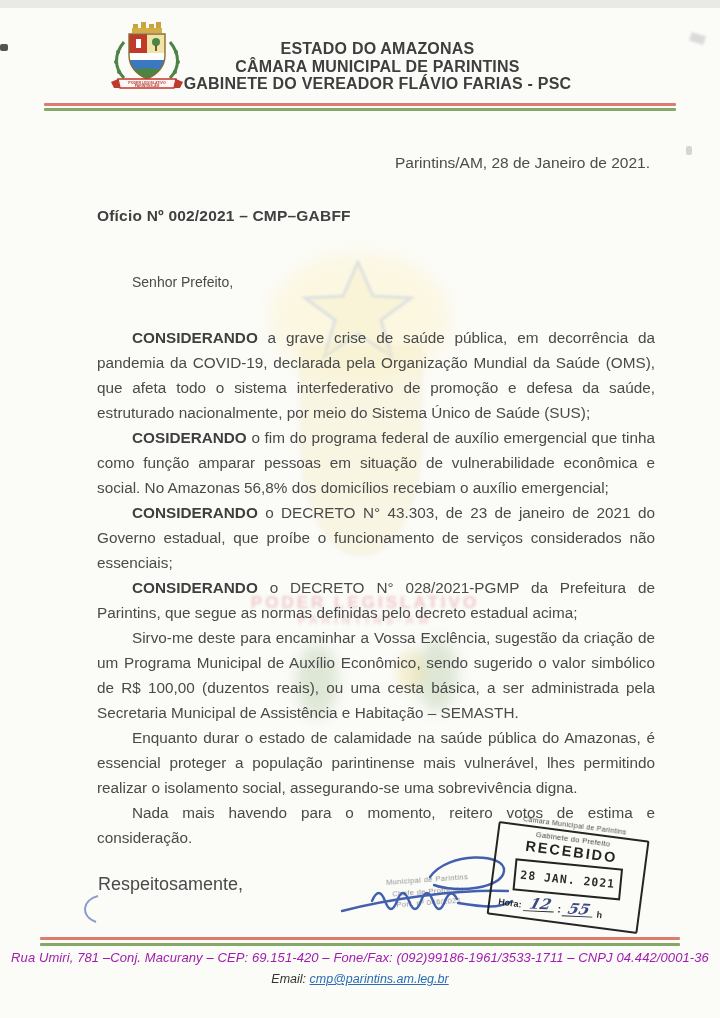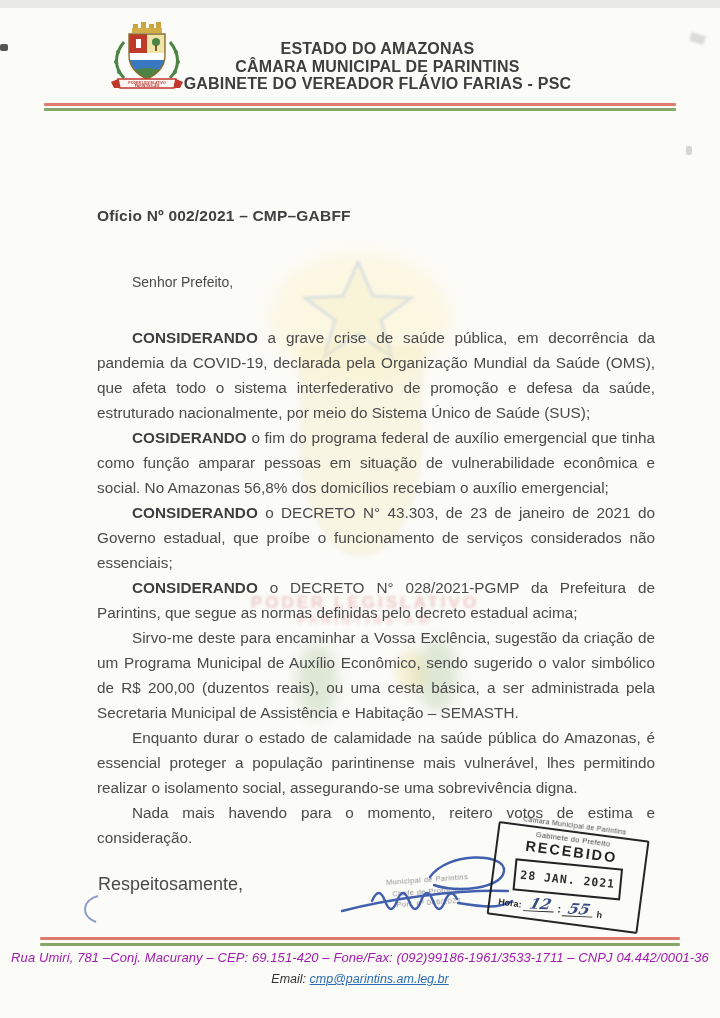--- a/index.html
+++ b/index.html
@@ -151,29 +151,30 @@
 
   <div class="header-text">
     <div>ESTADO DO AMAZONAS</div>
     <div>CÂMARA MUNICIPAL DE PARINTINS</div>
     <div>GABINETE DO VEREADOR FLÁVIO FARIAS - PSC</div>
   </div>
 
   <div class="rule rule-top-red"></div>
   <div class="rule rule-top-green"></div>
 
+  <div class="date-line">Parintins/AM, 28 de Janeiro de 2021.</div>
   <div class="reference">Ofício Nº 002/2021 – CMP–GABFF</div>
   <div class="salutation">Senhor Prefeito,</div>
 
   <div class="body-text">
       <p><b>CONSIDERANDO</b> a grave crise de saúde pública, em decorrência da pandemia da COVID-19, declarada pela Organização Mundial da Saúde (OMS), que afeta todo o sistema interfederativo de promoção e defesa da saúde, estruturado nacionalmente, por meio do Sistema Único de Saúde (SUS);</p>
       <p><b>COSIDERANDO</b> o fim do programa federal de auxílio emergencial que tinha como função amparar pessoas em situação de vulnerabilidade econômica e social. No Amazonas 56,8% dos domicílios recebiam o auxílio emergencial;</p>
       <p><b>CONSIDERANDO</b> o DECRETO N° 43.303, de 23 de janeiro de 2021 do Governo estadual, que proíbe o funcionamento de serviços considerados não essenciais;</p>
       <p><b>CONSIDERANDO</b> o DECRETO N° 028/2021-PGMP da Prefeitura de Parintins, que segue as normas definidas pelo decreto estadual acima;</p>
-      <p>Sirvo-me deste para encaminhar a Vossa Exclência, sugestão da criação de um Programa Municipal de Auxílio Econômico, sendo sugerido o valor simbólico de R$ 200,00 (duzentos reais), ou uma cesta básica, a ser administrada pela Secretaria Municipal de Assistência e Habitação – SEMASTH.</p>
+      <p>Sirvo-me deste para encaminhar a Vossa Exclência, sugestão da criação de um Programa Municipal de Auxílio Econômico, sendo sugerido o valor simbólico de R$ 100,00 (duzentos reais), ou uma cesta básica, a ser administrada pela Secretaria Municipal de Assistência e Habitação – SEMASTH.</p>
       <p>Enquanto durar o estado de calamidade na saúde pública do Amazonas, é essencial proteger a população parintinense mais vulnerável, lhes permitindo realizar o isolamento social, assegurando-se uma sobrevivência digna.</p>
       <p>Nada mais havendo para o momento, reitero votos de estima e consideração.</p>
     </div>
 
   <div class="closing">Respeitosamente,</div>
 
   <div class="sig-stamp-text">
       <div>Municipal de Parintins</div>
       <div>Chefe de Protocolo</div>
       <div>Port. nº 046/2021</div>

